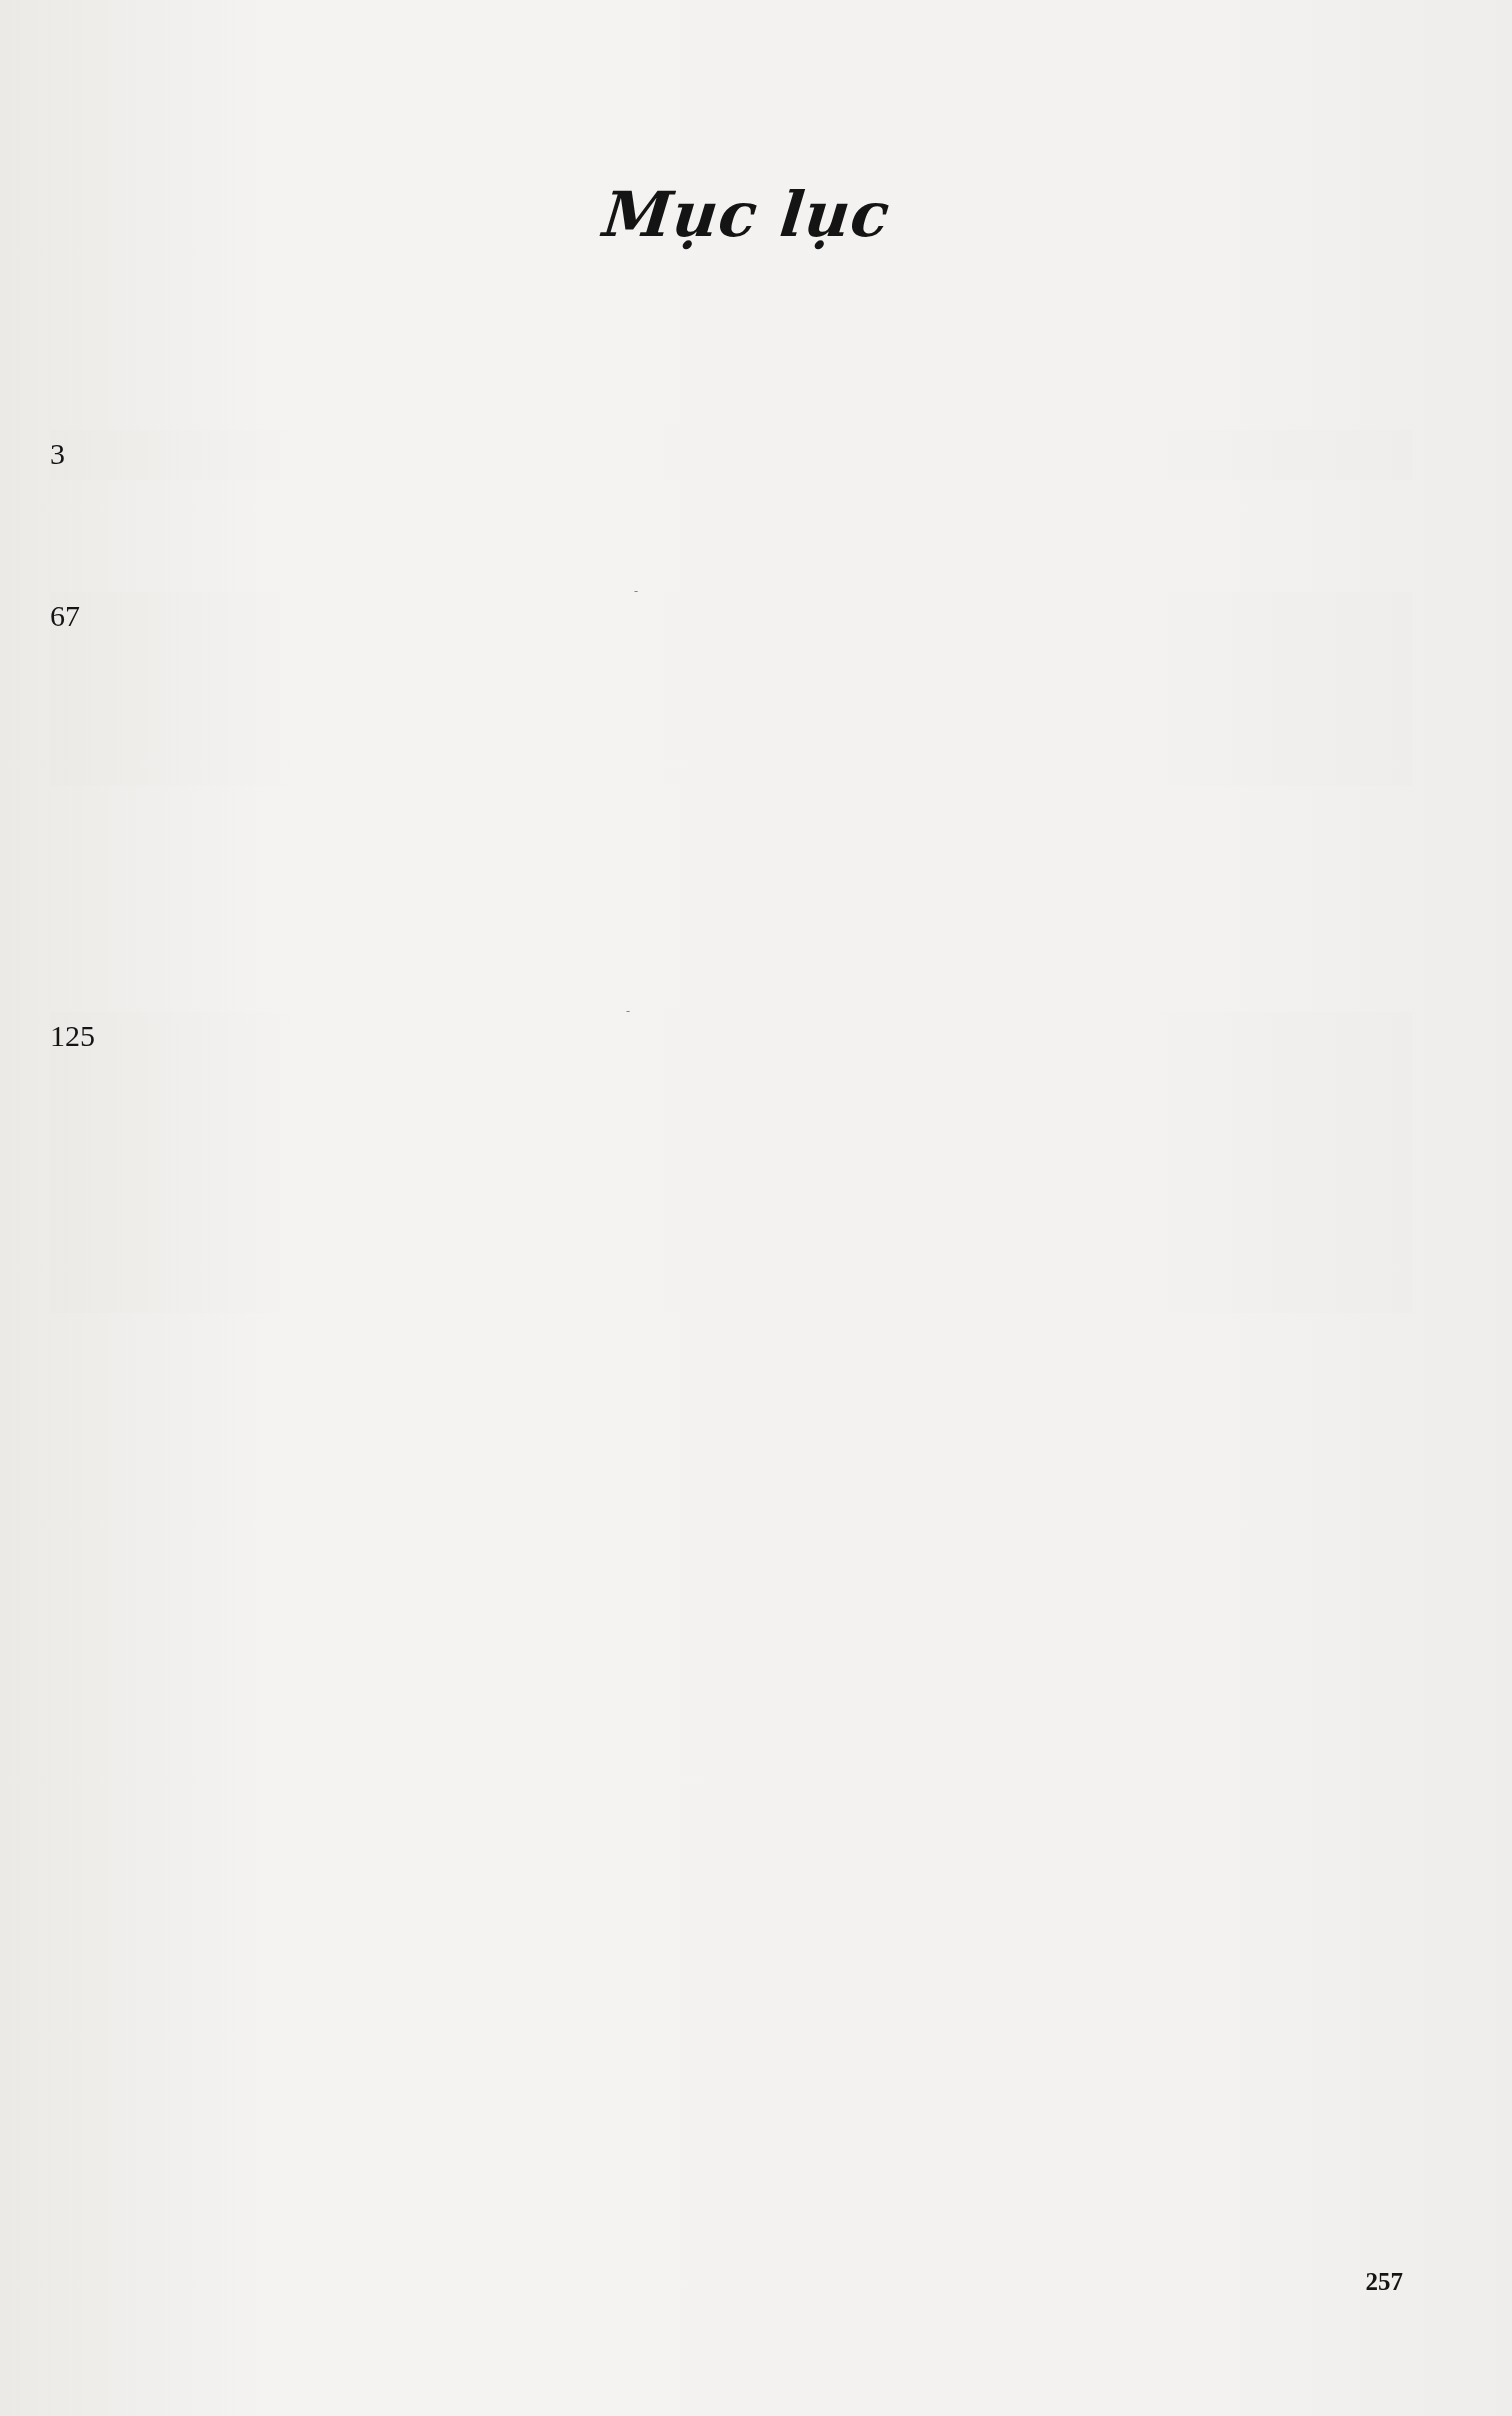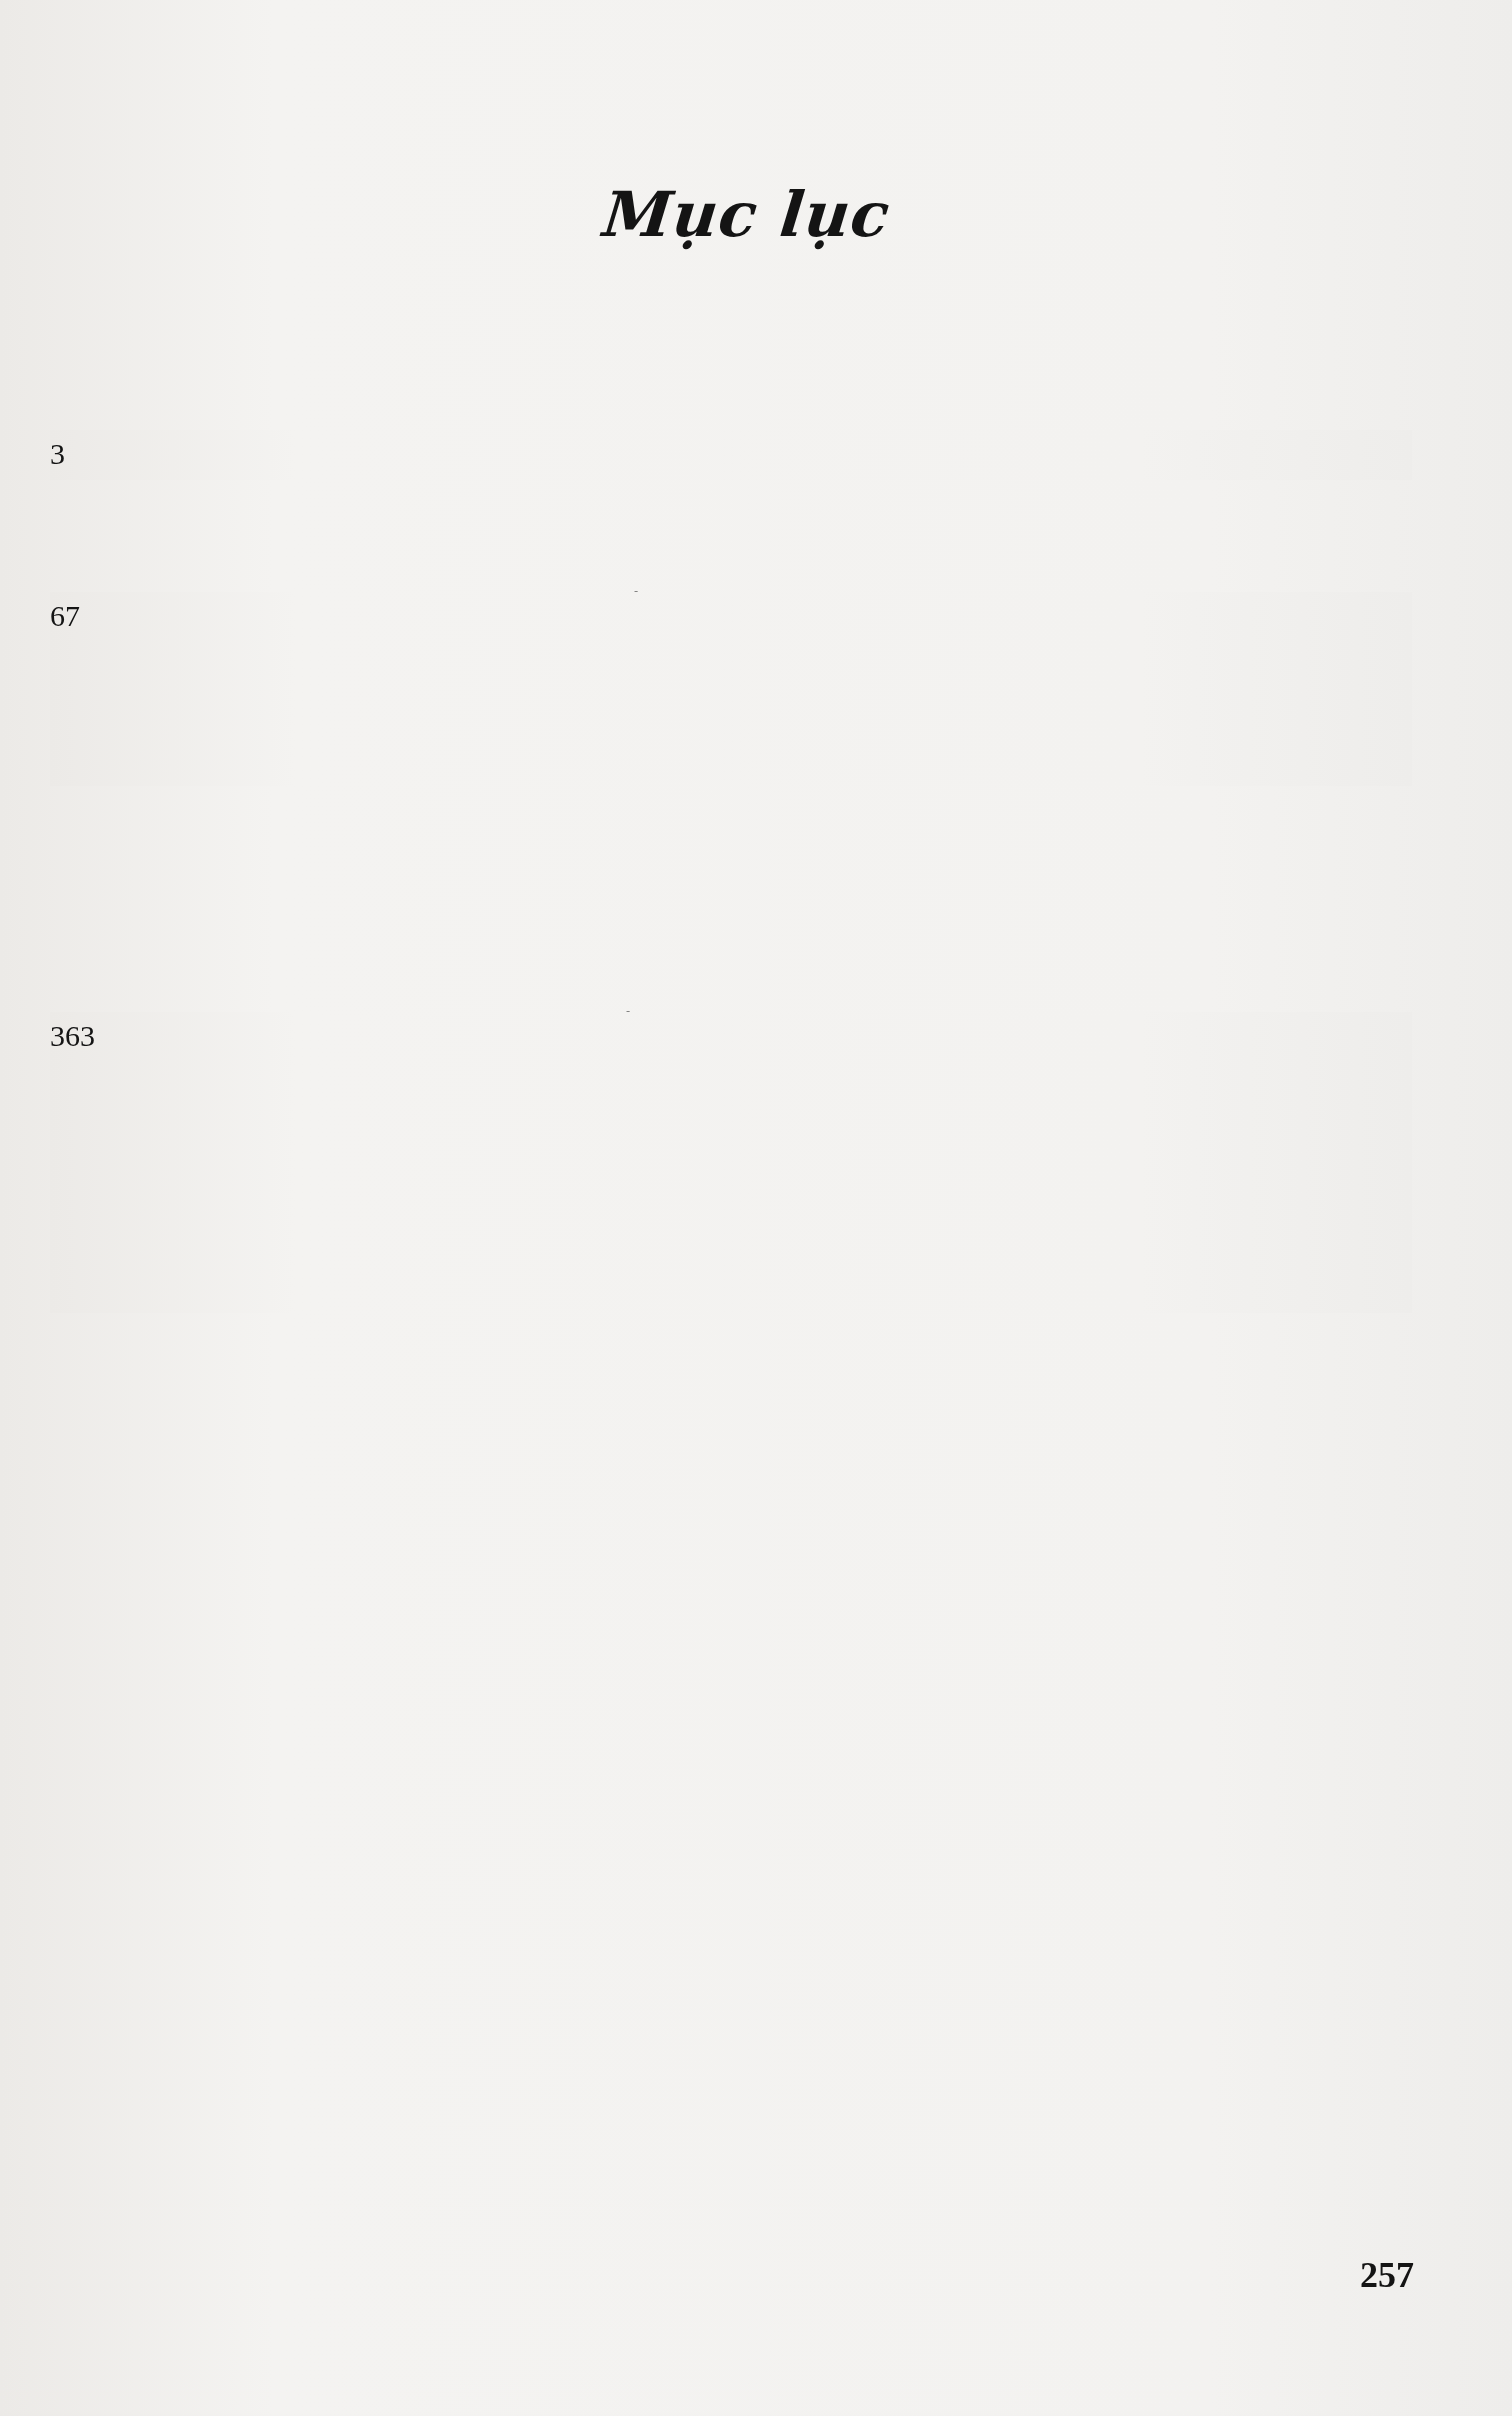--- a/index.html
+++ b/index.html
@@ -112,23 +112,23 @@
   }
   .entry.two-line .line2 {
     display: flex;
     align-items: baseline;
     padding-left: 46px;
   }
 
   
   .folio {
     position: absolute;
-    right: 98px;
+    right: 109px;
     bottom: 120px;
-    font-size: 36px;
+    font-size: 25px;
     font-weight: 700;
     color: #141414;
   }
 </style>
 </head>
 <body>
 
 <div class="page">
   <div class="content">
 
@@ -189,21 +189,21 @@
 
         <div class="entry">
           <span class="label">Chương 3. MẶT CẦU, MẶT TRỤ, MẶT NÓN</span>
           <span class="dots"></span>
           <span class="page">156</span>
         </div>
 
         <div class="entry">
           <span class="label">Chương 4. PHƯƠNG PHÁP TỌA ĐỘ TRONG KHÔNG GIAN</span>
           <span class="dots"></span>
-          <span class="page">363</span>
+          <span class="page">125</span>
         </div>
 
       </div>
     </div>
 
     <div class="folio">257</div>
 
   </div>
 </div>
 

